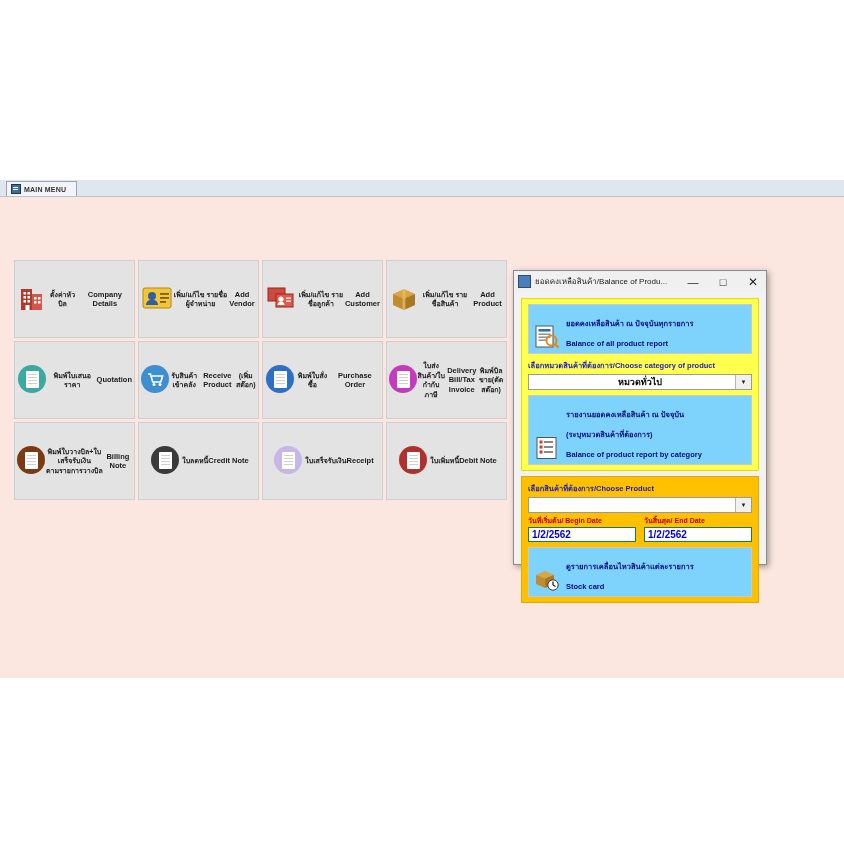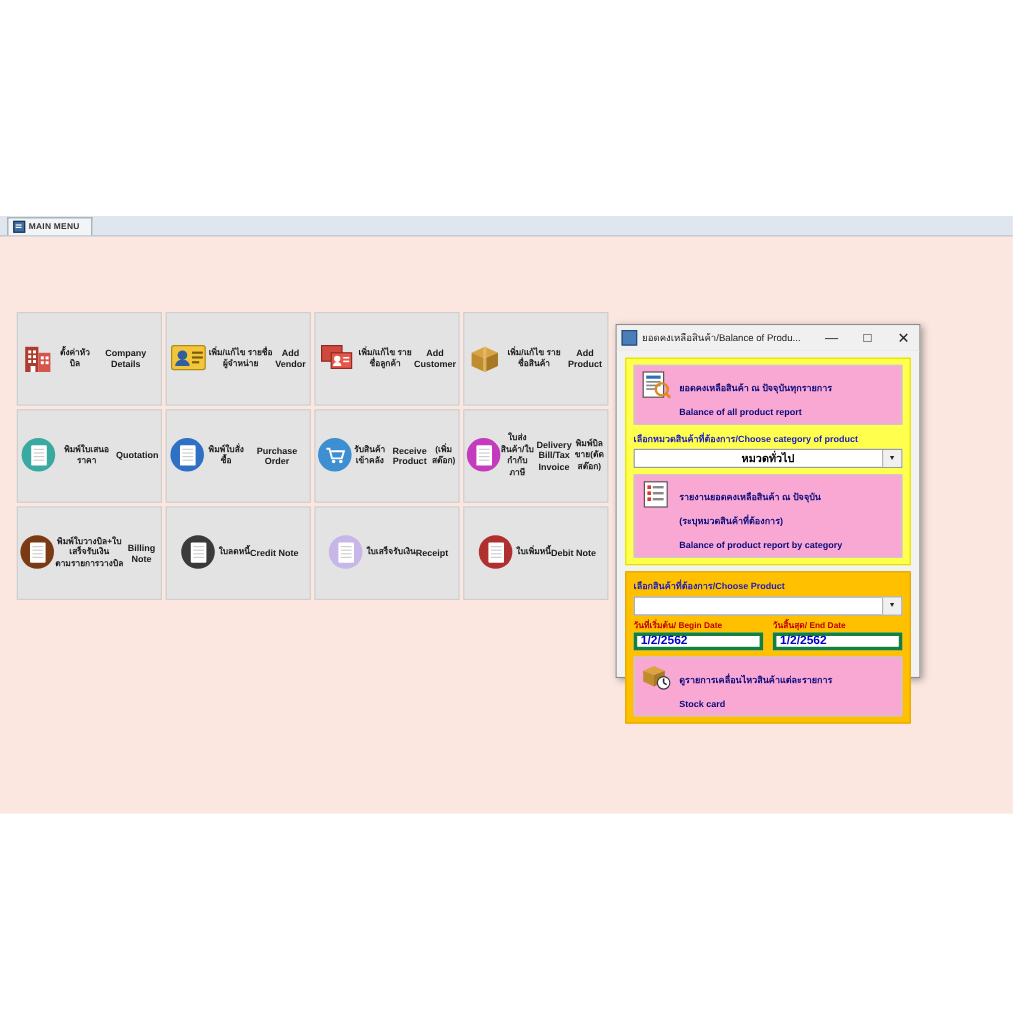--- a/index.html
+++ b/index.html
@@ -201,24 +201,24 @@
     box-sizing: border-box;
   }
   .panel-orange {
     background: #ffc000;
     border: 1px solid #e0a800;
     padding: 5px 6px;
     margin-top: 5px;
     box-sizing: border-box;
   }
   .rptbtn {
-    background: #f9a8d4;
+    background: #7dd3fc;
     border: 1px solid #c9c9c9;
     display: flex;
-    align-items: flex-start;
+    align-items: flex-end;
     gap: 6px;
     padding: 4px 5px;
     box-sizing: border-box;
   }
   .rptbtn .rtxt {
     font-size: 7.5px;
     line-height: 10px;
     color: #0b0b7a;
     font-weight: bold;
     white-space: pre-line;
@@ -258,21 +258,21 @@
   .datecol { flex: 1; }
   .datelbl {
     font-size: 7px;
     color: #c00000;
     font-weight: bold;
     margin-bottom: 1px;
   }
   .datefield {
     height: 15px;
     background: #fff;
-    border: 3px solid #15803d;
+    border: 1px solid #15803d;
     font-size: 10px;
     color: #0000cc;
     font-weight: bold;
     display: flex;
     align-items: center;
     padding-left: 3px;
     box-sizing: border-box;
   }
   svg { display: block; }
 </style>
@@ -369,46 +369,46 @@
                 <i style="top:12px"></i>
               </span>
           </span>
         </span>
         <span class="lbl">พิมพ์ใบเสนอราคา</span>
         <span class="lbl en">Quotation</span>
       </div>
 
       <div class="cell">
         <span class="ico">
-          <span class="circ" style="background:#2f6fc4">
-            <span class="doc">
-                <i style="top:3px"></i>
-                <i style="top:6px"></i>
-                <i style="top:9px"></i>
-                <i style="top:12px"></i>
-              </span>
-          </span>
-        </span>
-        <span class="lbl">พิมพ์ใบสั่งซื้อ</span>
-        <span class="lbl en">Purchase Order</span>
-      </div>
-
-      <div class="cell">
-        <span class="ico">
           <span class="circ" style="background:#3d8fd1">
             <svg width="17" height="15" viewBox="0 0 17 15">
               <path d="M1 2h2.5l2.2 8h8.1l1.8-6H5" fill="none" stroke="#fff" stroke-width="1.6"></path>
               <circle cx="7" cy="12.6" r="1.5" fill="#fff"></circle>
               <circle cx="13" cy="12.6" r="1.5" fill="#fff"></circle>
             </svg>
           </span>
         </span>
         <span class="lbl">รับสินค้าเข้าคลัง</span>
         <span class="lbl en">Receive Product</span>
         <span class="lbl">(เพิ่มสต๊อก)</span>
+      </div>
+
+      <div class="cell">
+        <span class="ico">
+          <span class="circ" style="background:#2f6fc4">
+            <span class="doc">
+                <i style="top:3px"></i>
+                <i style="top:6px"></i>
+                <i style="top:9px"></i>
+                <i style="top:12px"></i>
+              </span>
+          </span>
+        </span>
+        <span class="lbl">พิมพ์ใบสั่งซื้อ</span>
+        <span class="lbl en">Purchase Order</span>
       </div>
 
       <div class="cell">
         <span class="ico">
           <span class="circ" style="background:#c43bbd">
             <span class="doc">
                 <i style="top:3px"></i>
                 <i style="top:6px"></i>
                 <i style="top:9px"></i>
                 <i style="top:12px"></i>

